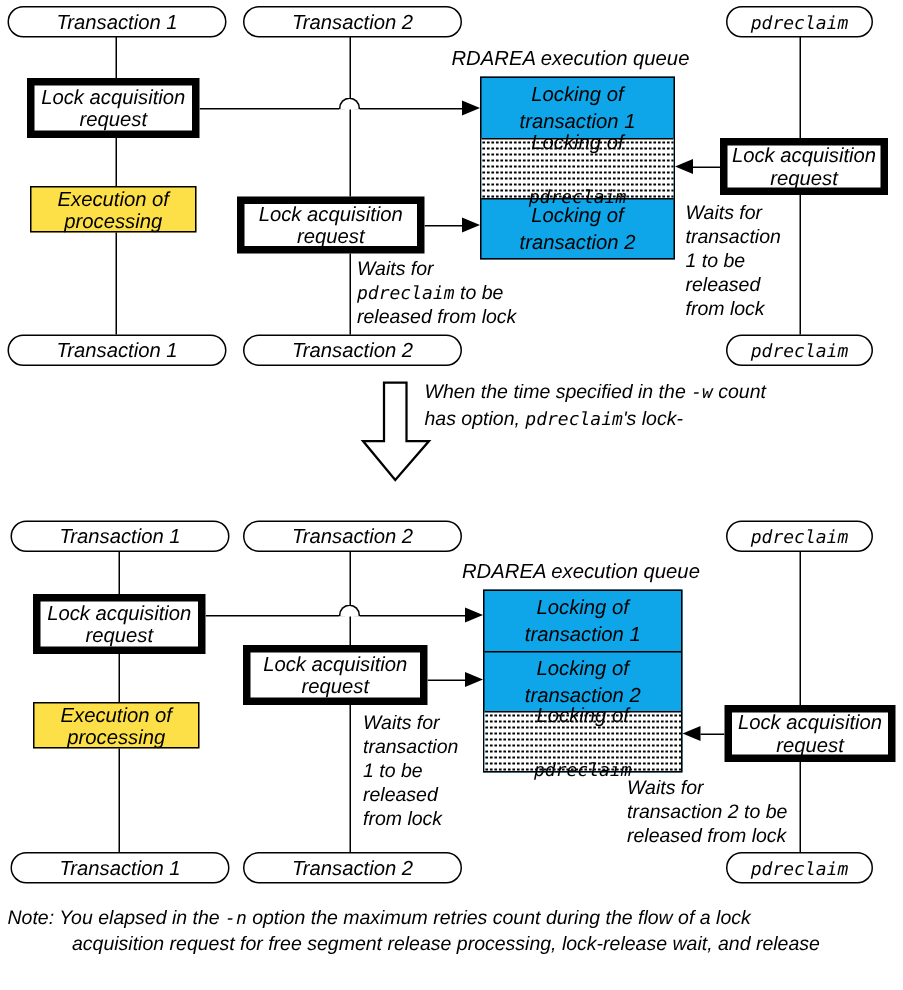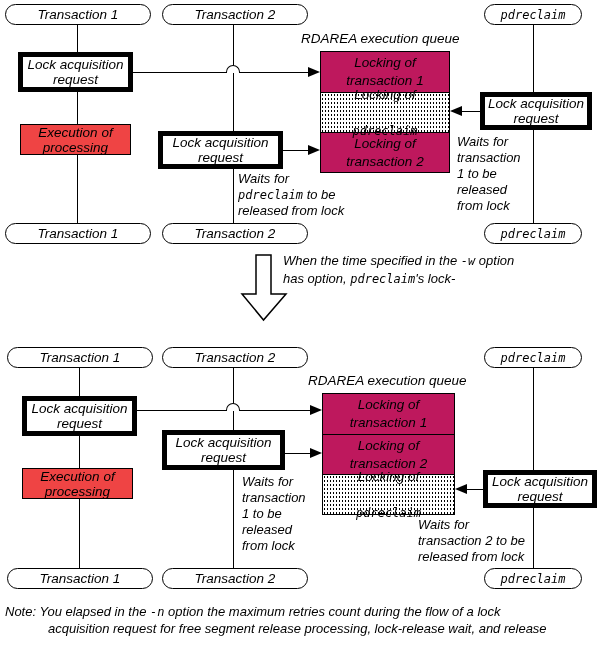--- a/index.html
+++ b/index.html
@@ -17,37 +17,37 @@
   }
   .thickbox{
     position:absolute;box-sizing:border-box;
     border:5px solid #000;background:#fff;
     display:flex;align-items:center;justify-content:center;
     text-align:center;font-size:13.5px;line-height:15px;
     white-space:pre-line;z-index:3;
   }
   .thinbox{
     position:absolute;box-sizing:border-box;
-    border:1.5px solid #000;background:#ef4444;
+    border:1.5px solid #000;background:#fde047;
     display:flex;align-items:center;justify-content:center;
     text-align:center;font-size:13.5px;line-height:15px;
     white-space:pre-line;z-index:3;
   }
   .vline{position:absolute;width:1.5px;background:#000;z-index:1;}
   .hline{position:absolute;height:1.5px;background:#000;z-index:2;}
   .hop{
     position:absolute;width:14px;height:8px;background:#fff;
     border:1.5px solid #000;border-bottom:none;
     border-radius:7px 7px 0 0;box-sizing:border-box;z-index:2;
   }
   .arrR{position:absolute;width:0;height:0;border-top:5px solid transparent;
         border-bottom:5px solid transparent;border-left:12px solid #000;z-index:2;}
   .arrL{position:absolute;width:0;height:0;border-top:5px solid transparent;
         border-bottom:5px solid transparent;border-right:12px solid #000;z-index:2;}
-  .queue{position:absolute;box-sizing:border-box;border:1.5px solid #000;background:#be185d;z-index:3;}
+  .queue{position:absolute;box-sizing:border-box;border:1.5px solid #000;background:#0ea5e9;z-index:3;}
   .qcell{height:40px;box-sizing:border-box;display:flex;flex-direction:column;
          align-items:center;justify-content:center;text-align:center;
          font-size:13.5px;line-height:18px;white-space:pre-line;}
   .qcell + .qcell{border-top:1.5px solid #000;}
   .hatch{background-color:#fff;
          background-image:radial-gradient(circle,#000 0.75px,transparent 1px);
          background-size:3px 4px;}
   .lbl{position:absolute;font-size:13px;line-height:16px;white-space:pre-line;z-index:3;}
   .qtitle{position:absolute;font-size:13.5px;z-index:3;white-space:nowrap;}
   .mono{font-family:"DejaVu Sans Mono","Liberation Mono",monospace;font-size:12px;}
@@ -117,21 +117,21 @@
 1 to be
 released
 from lock</div>
   <div class="stadium mono" style="left:484px;top:223px;width:98px;">
       <span>pdreclaim</span>
     </div>
 
   <svg class="bigarrow" style="left:240px;top:254px;" width="48" height="68" viewBox="0 0 48 68">
     <polygon points="16,1 31,1 31,40 46,40 23.5,66 2,40 16,40" fill="#ffffff" stroke="#000000" stroke-width="1.5"></polygon>
   </svg>
-  <div class="transition-text" style="left:283px;top:252px;"><span>When the time specified in the </span><span class="mono">-w</span><span> option</span><br><span>has option, </span><span class="mono">pdreclaim</span><span>'s lock-</span><br></div>
+  <div class="transition-text" style="left:283px;top:252px;"><span>When the time specified in the </span><span class="mono">-w</span><span> count</span><br><span>has option, </span><span class="mono">pdreclaim</span><span>'s lock-</span><br></div>
 
   <div class="vline" style="left:78.5px;top:368px;height:200px;"></div>
   <div class="vline" style="left:232.5px;top:368px;height:200px;"></div>
   <div class="vline" style="left:532.5px;top:368px;height:200px;"></div>
 
   <div class="hline" style="left:137px;top:409.5px;width:89px;"></div>
   <div class="hop" style="left:226px;top:403px;"></div>
   <div class="hline" style="left:240px;top:409.5px;width:70px;"></div>
   <div class="arrR" style="left:310px;top:405px;"></div>
 

